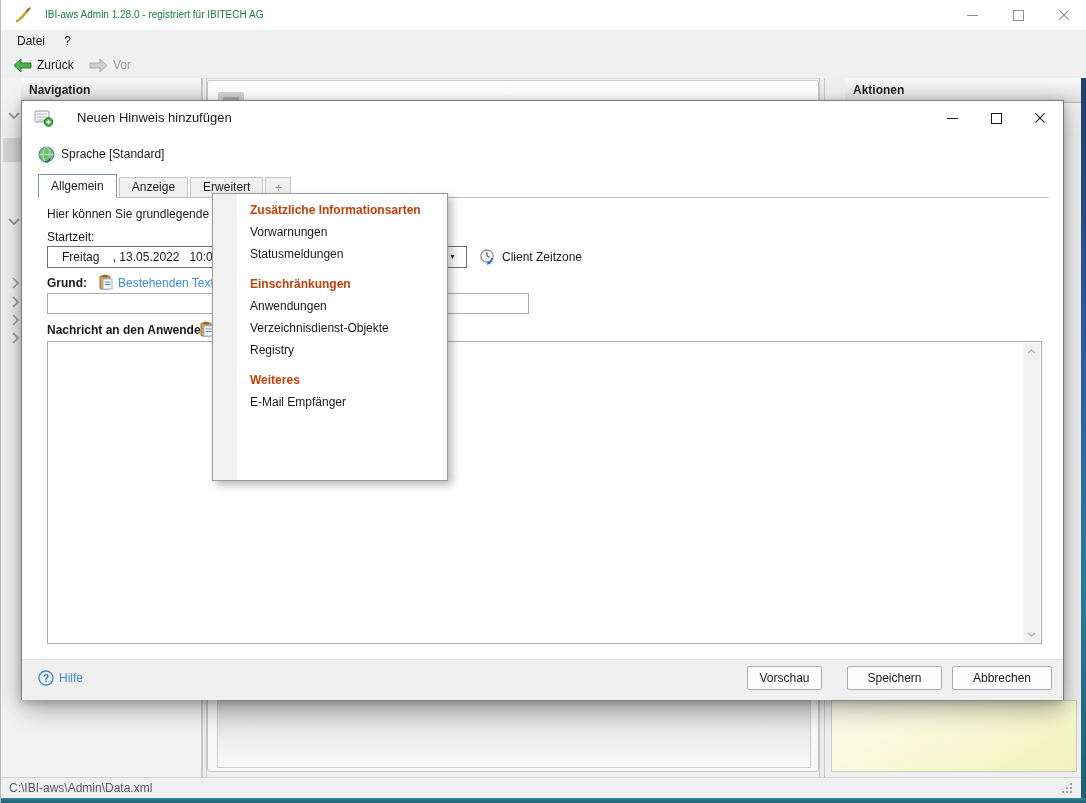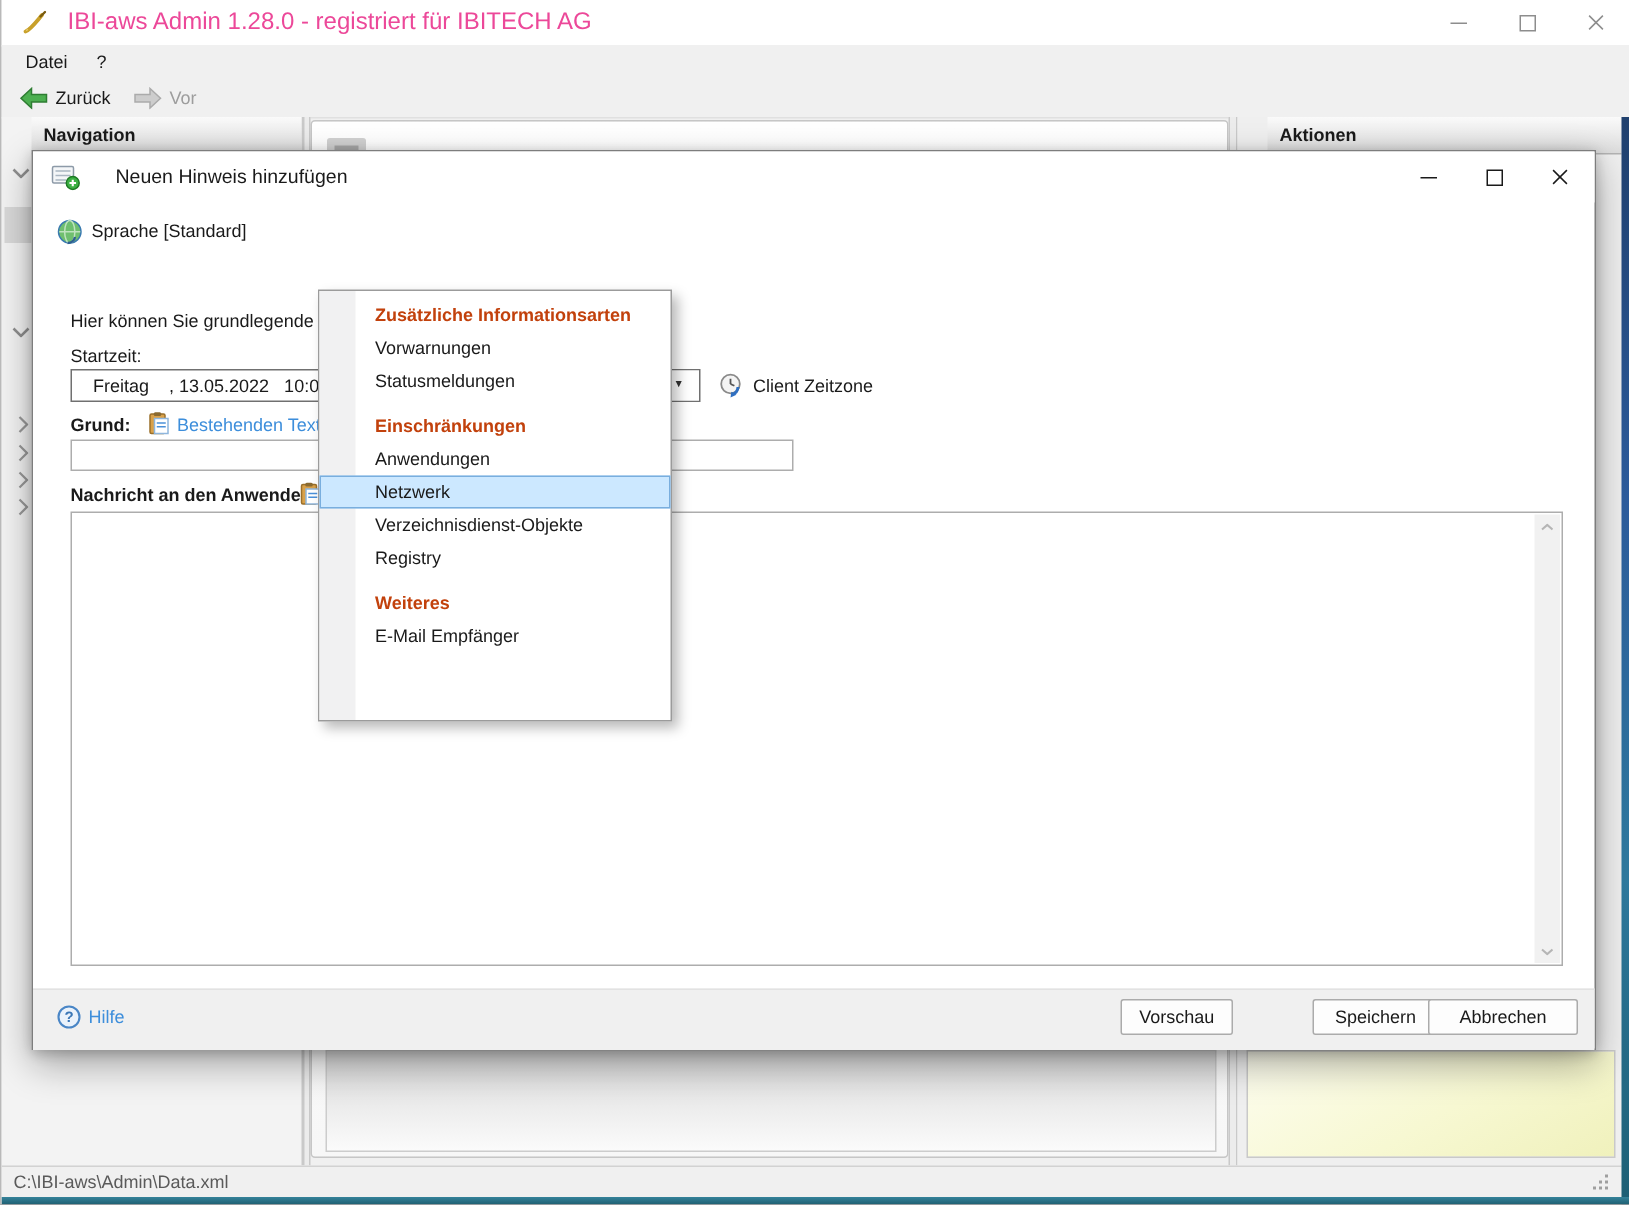--- a/index.html
+++ b/index.html
@@ -3,21 +3,21 @@
 <meta charset="utf-8">
 <style>
   html,body{margin:0;padding:0;background:#666;}
   body{font-family:"Liberation Sans",sans-serif;}
   .screen{position:relative;width:1086px;height:803px;background:#f0f0f0;overflow:hidden;
           font-size:12px;color:#1a1a1a;border-left:1px solid #b9b9b9;box-sizing:border-box;}
   .abs{position:absolute;}
 
   
   .titlebar{left:0;top:0;width:1086px;height:30px;background:#fff;border-bottom:1px solid #ebebeb;}
-  .titlebar .wtitle{position:absolute;left:44px;top:0;line-height:30px;color:#ec4899;font-size:16px;}
+  .titlebar .wtitle{position:absolute;left:44px;top:0;line-height:30px;color:#15803d;font-size:10px;}
   .winctl{position:absolute;top:0;width:46px;height:30px;}
   .winctl .min{position:absolute;left:50%;top:50%;width:11px;height:1px;margin:-0px 0 0 -5px;background:#8d8d8d;}
   .winctl .max{position:absolute;left:50%;top:50%;width:9px;height:9px;margin:-5px 0 0 -5px;border:1px solid #8d8d8d;}
   .winctl .x1,.winctl .x2{position:absolute;left:50%;top:50%;width:13px;height:1px;background:#8d8d8d;}
   .winctl .x1{transform:translate(-50%,-50%) rotate(45deg);}
   .winctl .x2{transform:translate(-50%,-50%) rotate(-45deg);}
   .dlg .winctl .min,.dlg .winctl .max{background:#1a1a1a;border-color:#1a1a1a;}
   .dlg .winctl .max{background:transparent;}
   .dlg .winctl .x1,.dlg .winctl .x2{background:#1a1a1a;}
 
@@ -210,20 +210,26 @@
     <div class="langrow">
       <svg width="17" height="17" viewBox="0 0 17 17">
         <circle cx="8.5" cy="8.5" r="7.5" fill="#6fbf6f" stroke="#3a7ab0" stroke-width="1"></circle>
         <ellipse cx="8.5" cy="8.5" rx="3.4" ry="7.5" fill="none" stroke="#bfe3bf" stroke-width="1"></ellipse>
         <line x1="1.5" y1="8.5" x2="15.5" y2="8.5" stroke="#bfe3bf" stroke-width="1"></line>
         <path d="M12,12 a5,5 0 0 1 -5,4" fill="none" stroke="#2f5f92" stroke-width="1.6"></path>
       </svg>
       <span>Sprache [Standard]</span>
     </div>
 
+    <div class="tabstrip">
+      <div class="tab active">Allgemein</div>
+      <div class="tab">Anzeige</div>
+      <div class="tab">Erweitert</div>
+      <div class="tab addtab">+</div>
+    </div>
 
     <span class="lbl" style="left:25px;top:106px">Hier können Sie grundlegende Ei</span>
     <span class="lbl" style="left:25px;top:129px">Startzeit:</span>
 
     <div class="datetime">
       <span class="val">Freitag    , 13.05.2022   10:05</span>
       <span class="drop"><span>▼</span></span>
     </div>
 
     <div class="tzrow">
@@ -275,34 +281,33 @@
 
     <div class="dlg-footer">
       <div class="helprow">
         <svg width="16" height="16" viewBox="0 0 16 16">
           <circle cx="8" cy="8" r="7" fill="#eaf2fb" stroke="#4a86c6" stroke-width="1.4"></circle>
           <text x="8" y="11.5" text-anchor="middle" font-size="10" font-weight="bold" fill="#3a76b6" font-family="Liberation Sans, sans-serif">?</text>
         </svg>
         <span class="link">Hilfe</span>
       </div>
       <button class="btn" style="left:725px;width:75px">Vorschau</button>
-      <button class="btn" style="left:853px;width:84px">Speichern</button>
+      <button class="btn" style="left:825px;width:95px">Speichern</button>
       <button class="btn" style="left:930px;width:100px">Abbrechen</button>
     </div>
   </div>
 
   <div class="abs ctxmenu">
     <div class="gutter"></div>
     <ul>
       <li class="header">Zusätzliche Informationsarten</li>
       <li>Vorwarnungen</li>
       <li>Statusmeldungen</li>
       <li class="header gap">Einschränkungen</li>
       <li>Anwendungen</li>
-      <li class="selected">Netzwerk</li>
       <li>Verzeichnisdienst-Objekte</li>
       <li>Registry</li>
       <li class="header gap">Weiteres</li>
       <li>E-Mail Empfänger</li>
     </ul>
   </div>
 
 </div>
 
 </body></html>

